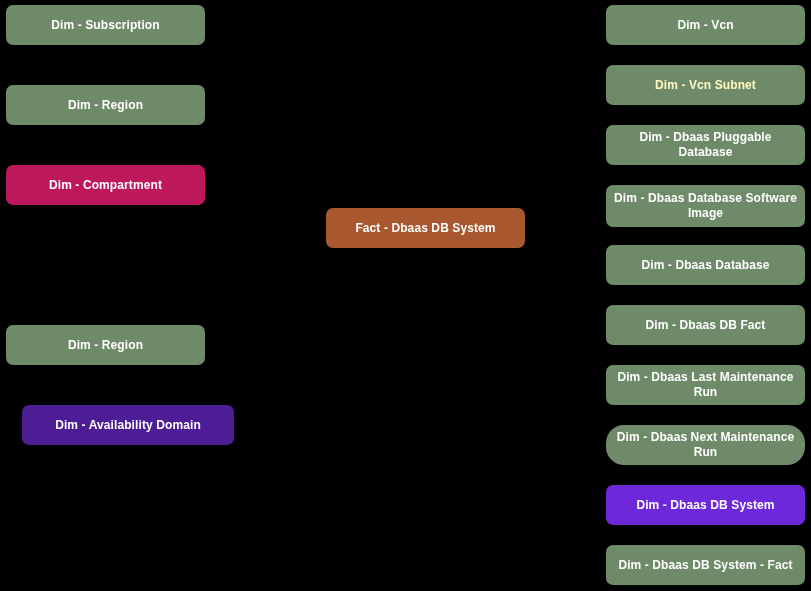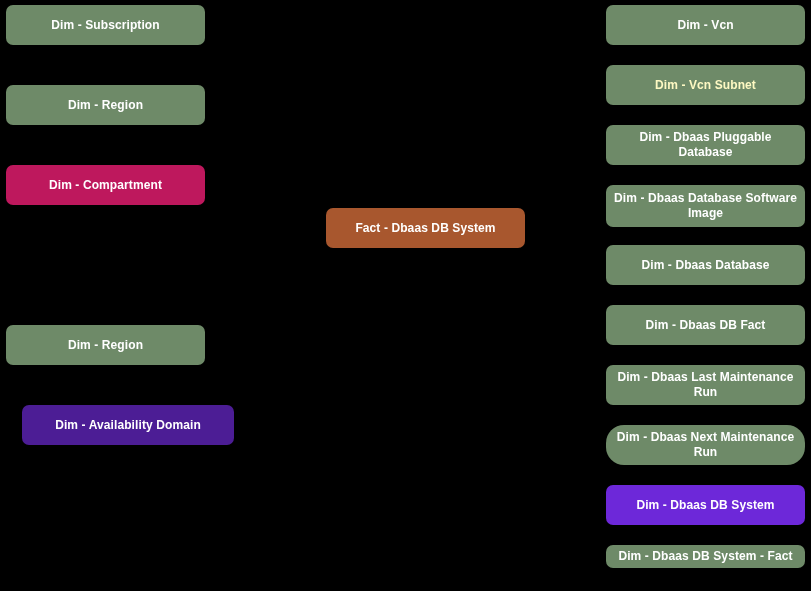--- a/index.html
+++ b/index.html
@@ -95,16 +95,16 @@
     </div>
     <div class="node dim" style="left: 606px; top: 365px; width: 199px; height: 40px; background: rgb(110, 138, 104); color: rgb(255, 255, 255);">
       <span class="node-label">Dim - Dbaas Last Maintenance Run</span>
     </div>
     <div class="node dim" style="left: 606px; top: 425px; width: 199px; height: 40px; background: rgb(110, 138, 104); color: rgb(255, 255, 255); border-radius: 18px;">
       <span class="node-label">Dim - Dbaas Next Maintenance Run</span>
     </div>
     <div class="node dim" style="left: 606px; top: 485px; width: 199px; height: 40px; background: #6d28d9; color: rgb(255, 255, 255);">
       <span class="node-label">Dim - Dbaas DB System</span>
     </div>
-    <div class="node dim" style="left: 606px; top: 545px; width: 199px; height: 23px; background: rgb(110, 138, 104); color: rgb(255, 255, 255);">
+    <div class="node dim" style="left: 606px; top: 545px; width: 199px; height: 40px; background: rgb(110, 138, 104); color: rgb(255, 255, 255);">
       <span class="node-label">Dim - Dbaas DB System - Fact</span>
     </div>
   </div>
 
 </body></html>

